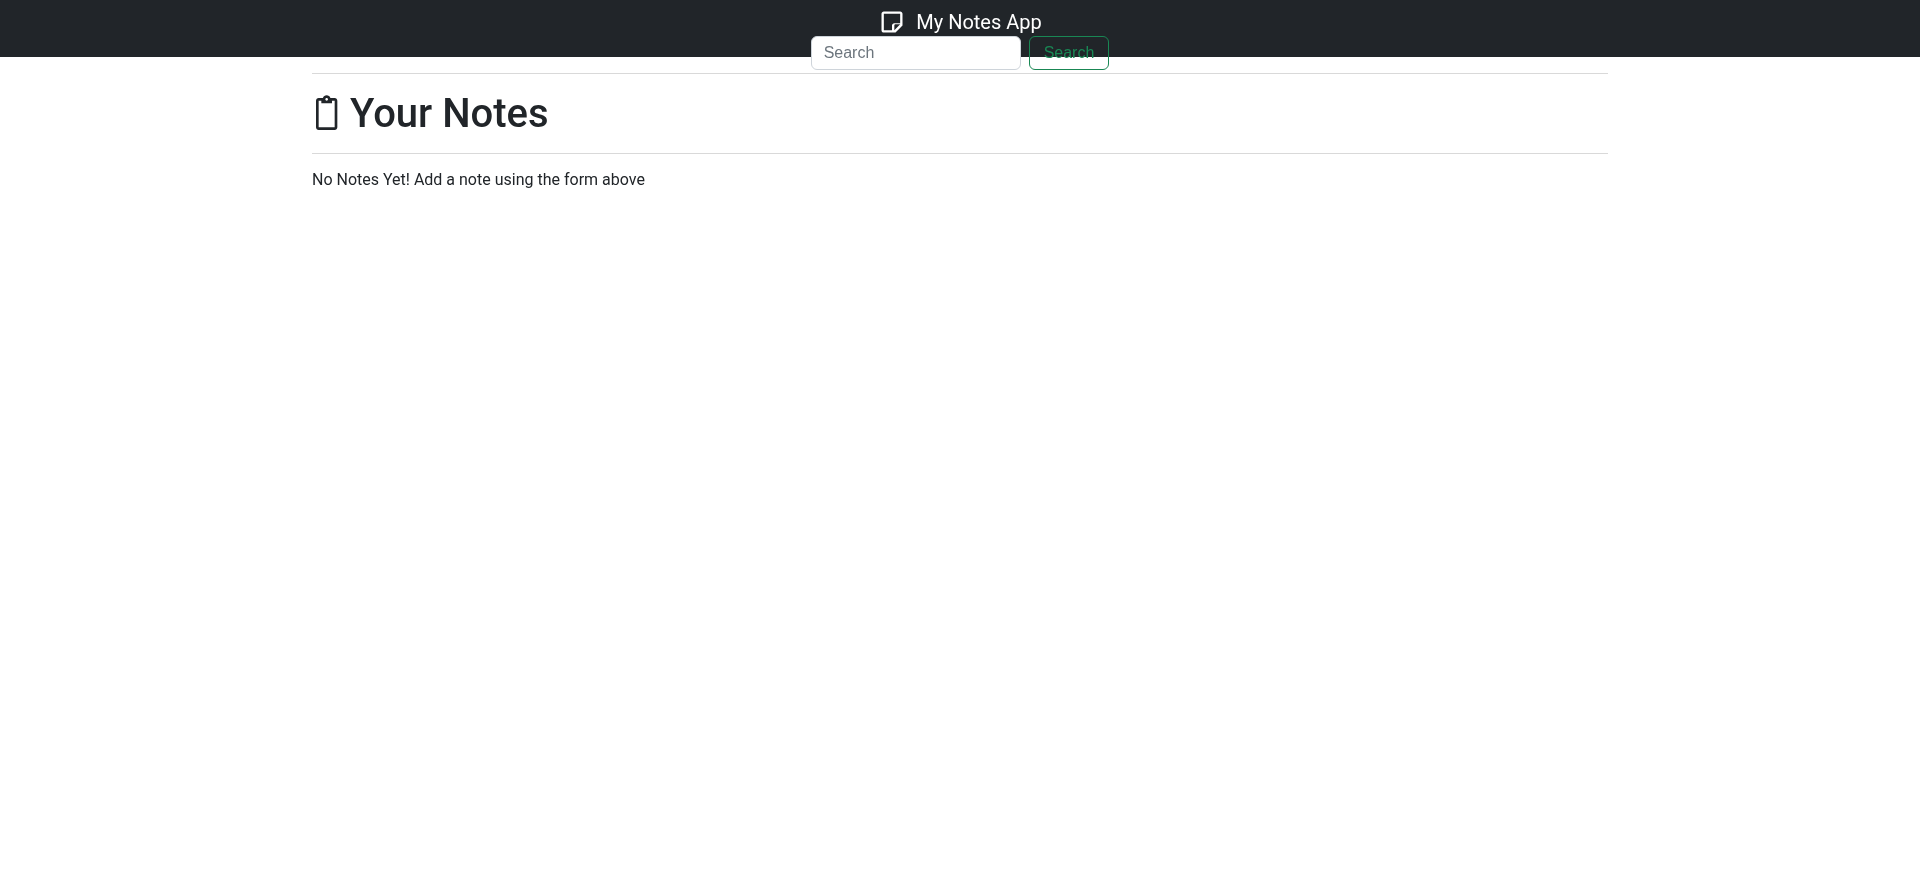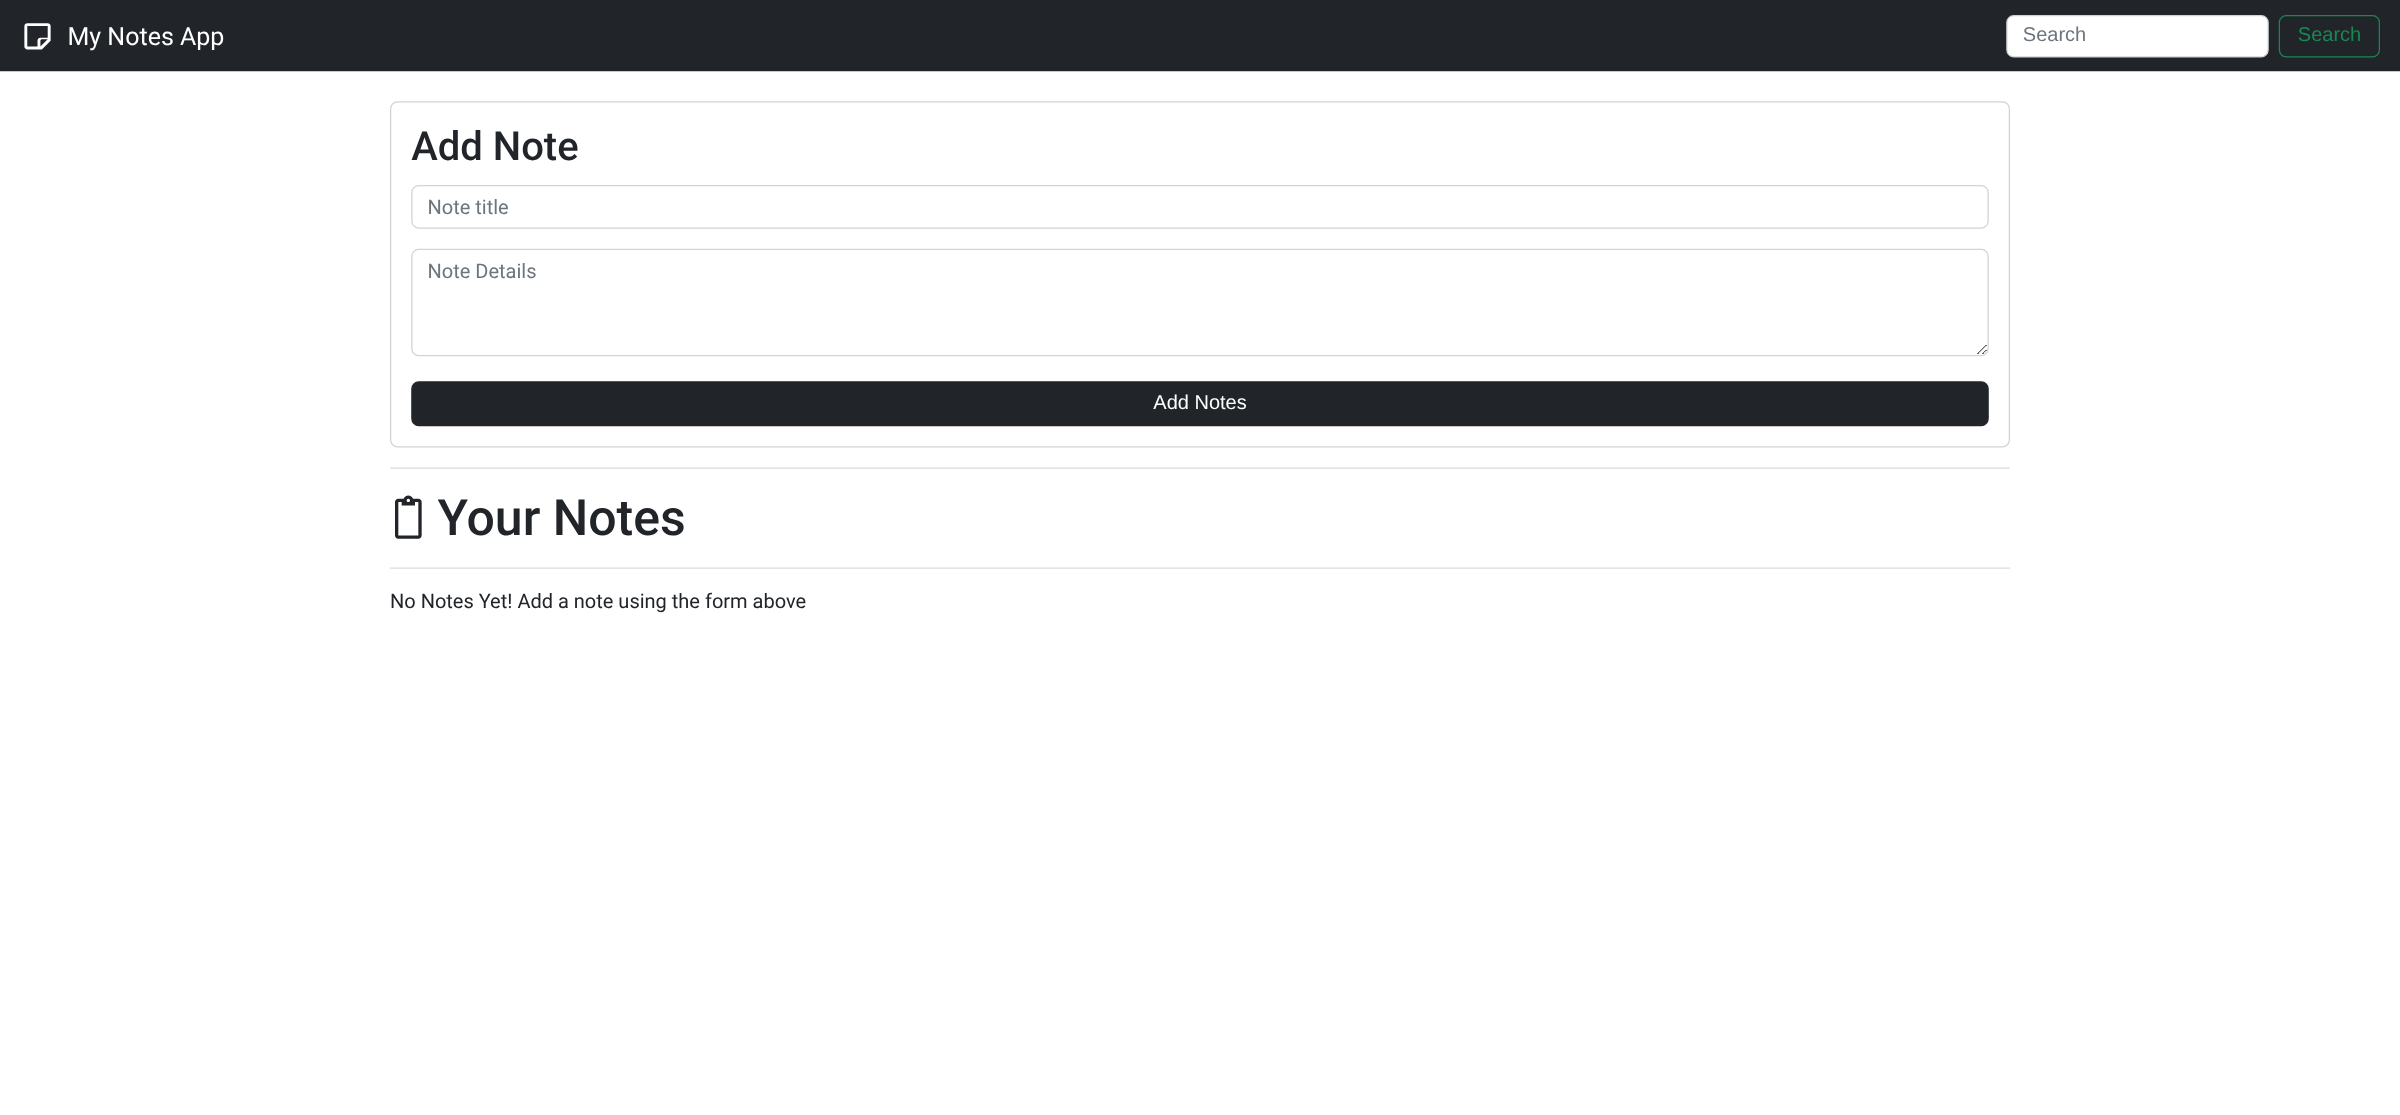--- a/index.html
+++ b/index.html
@@ -13,20 +13,21 @@
       color: #212529;
     }
     .navbar {
       background: #212529;
       color: #fff;
       display: flex;
       align-items: center;
       justify-content: space-between;
       padding: 8px 16px;
       height: 57px;
+      flex-direction: column;
     }
     .navbar-brand {
       display: flex;
       align-items: center;
       gap: 10px;
       color: #fff;
       font-size: 20px;
     }
     .brand-icon {
       width: 28px;
@@ -140,26 +141,20 @@
     </svg>
     <span>My Notes App</span>
   </div>
   <div class="navbar-right">
     <input type="search" class="search-input" placeholder="Search" style="">
     <button class="search-btn">Search</button>
   </div>
 </nav>
 
 <div class="container">
-  <div class="card">
-    <h1>Add Note</h1>
-    <input type="text" class="form-control" placeholder="Note title" style="">
-    <textarea class="form-control" rows="3" placeholder="Note Details" style=""></textarea>
-    <button class="add-btn">Add Notes</button>
-  </div>
 
   <hr>
 
   <div class="section-header">
     <svg class="clipboard-icon" viewBox="0 0 24 30">
       <path fill="#212529" d="M17 3h-3.18C13.4 1.84 12.3 1 11 1s-2.4.84-2.82 2H5c-1.1 0-2 .9-2 2v20c0 1.1.9 2 2 2h12c1.1 0 2-.9 2-2V5c0-1.1-.9-2-2-2zm-6 0c.55 0 1 .45 1 1s-.45 1-1 1-1-.45-1-1 .45-1 1-1zm6 22H5V5h2v2h8V5h2v20z"></path>
     </svg>
     <h1>Your Notes</h1>
   </div>
 

